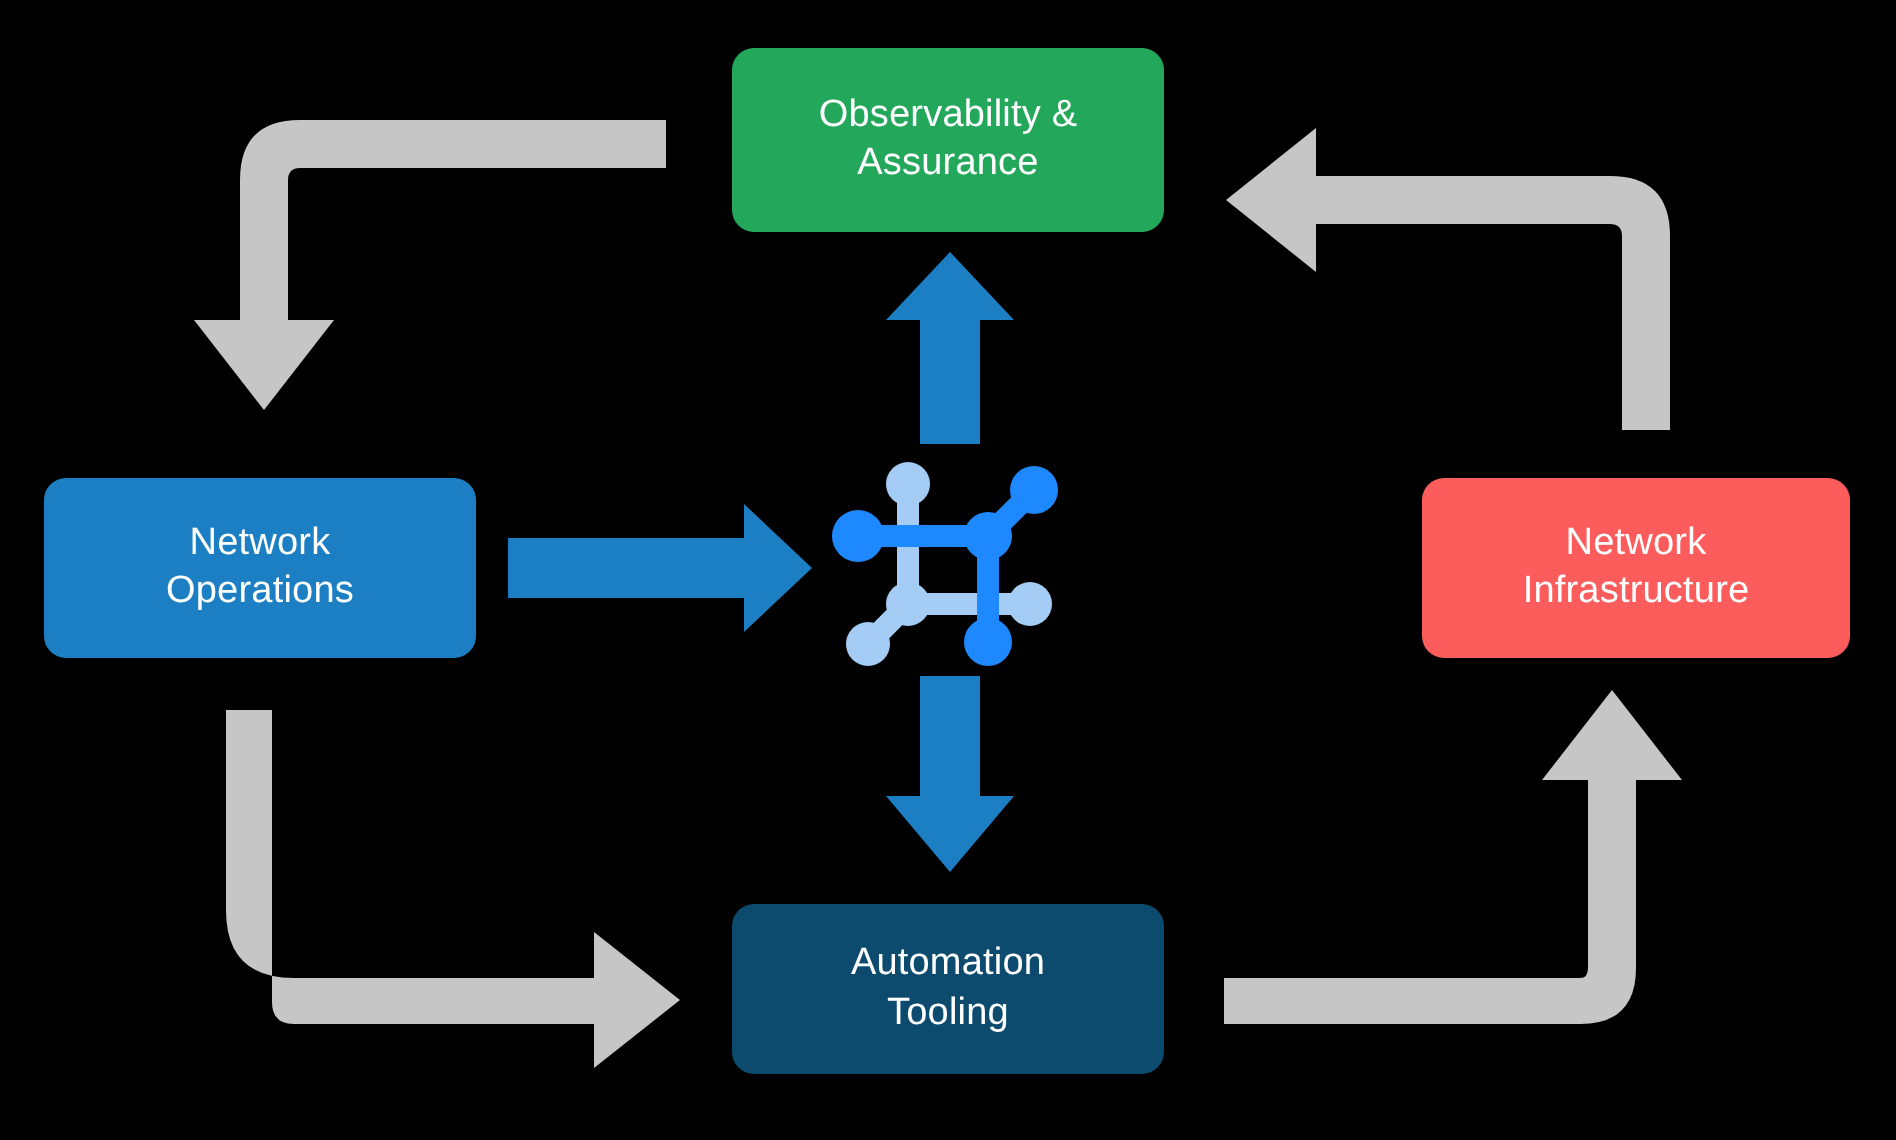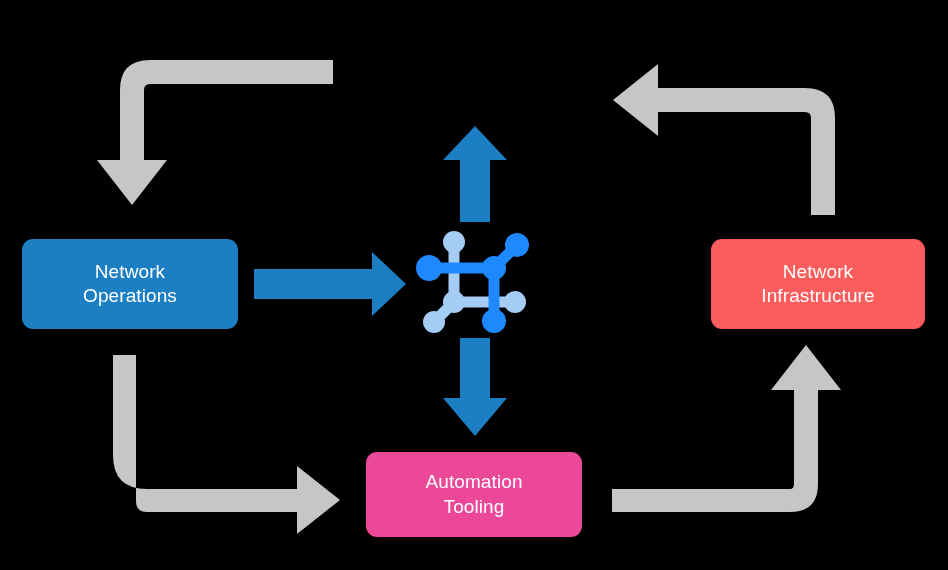--- a/index.html
+++ b/index.html
@@ -97,32 +97,36 @@
 
     <g>
       <path d="M 460,222 L 460,160 L 443,160 L 475,126 L 507,160 L 490,160 L 490,222 Z" fill="#1C7FC3"></path>
     </g>
 
     <g>
       <path d="M 460,338 L 460,398 L 443,398 L 475,436 L 507,398 L 490,398 L 490,338 Z" fill="#1C7FC3"></path>
     </g>
   </svg>
 
+  <div class="node-box" id="box-observability" style="background:#22A75B">
+    <span class="node-label">Observability &amp;
+Assurance</span>
+  </div>
 
   <div class="node-box" id="box-operations" style="background:#1C7FC3">
     <span class="node-label">Network
 Operations</span>
   </div>
 
   <div class="node-box" id="box-infrastructure" style="background:#FC5C5C">
     <span class="node-label">Network
 Infrastructure</span>
   </div>
 
-  <div class="node-box" id="box-automation" style="background:#ec4899">
+  <div class="node-box" id="box-automation" style="background:#0c4a6e">
     <span class="node-label">Automation
 Tooling</span>
   </div>
 
   <div id="center-icon">
     <svg viewBox="0 0 118 118" xmlns="http://www.w3.org/2000/svg">
 
       <g stroke="#A5CCF5" stroke-width="11" stroke-linecap="round" fill="none">
 
         <line x1="38" y1="24" x2="38" y2="48"></line>

